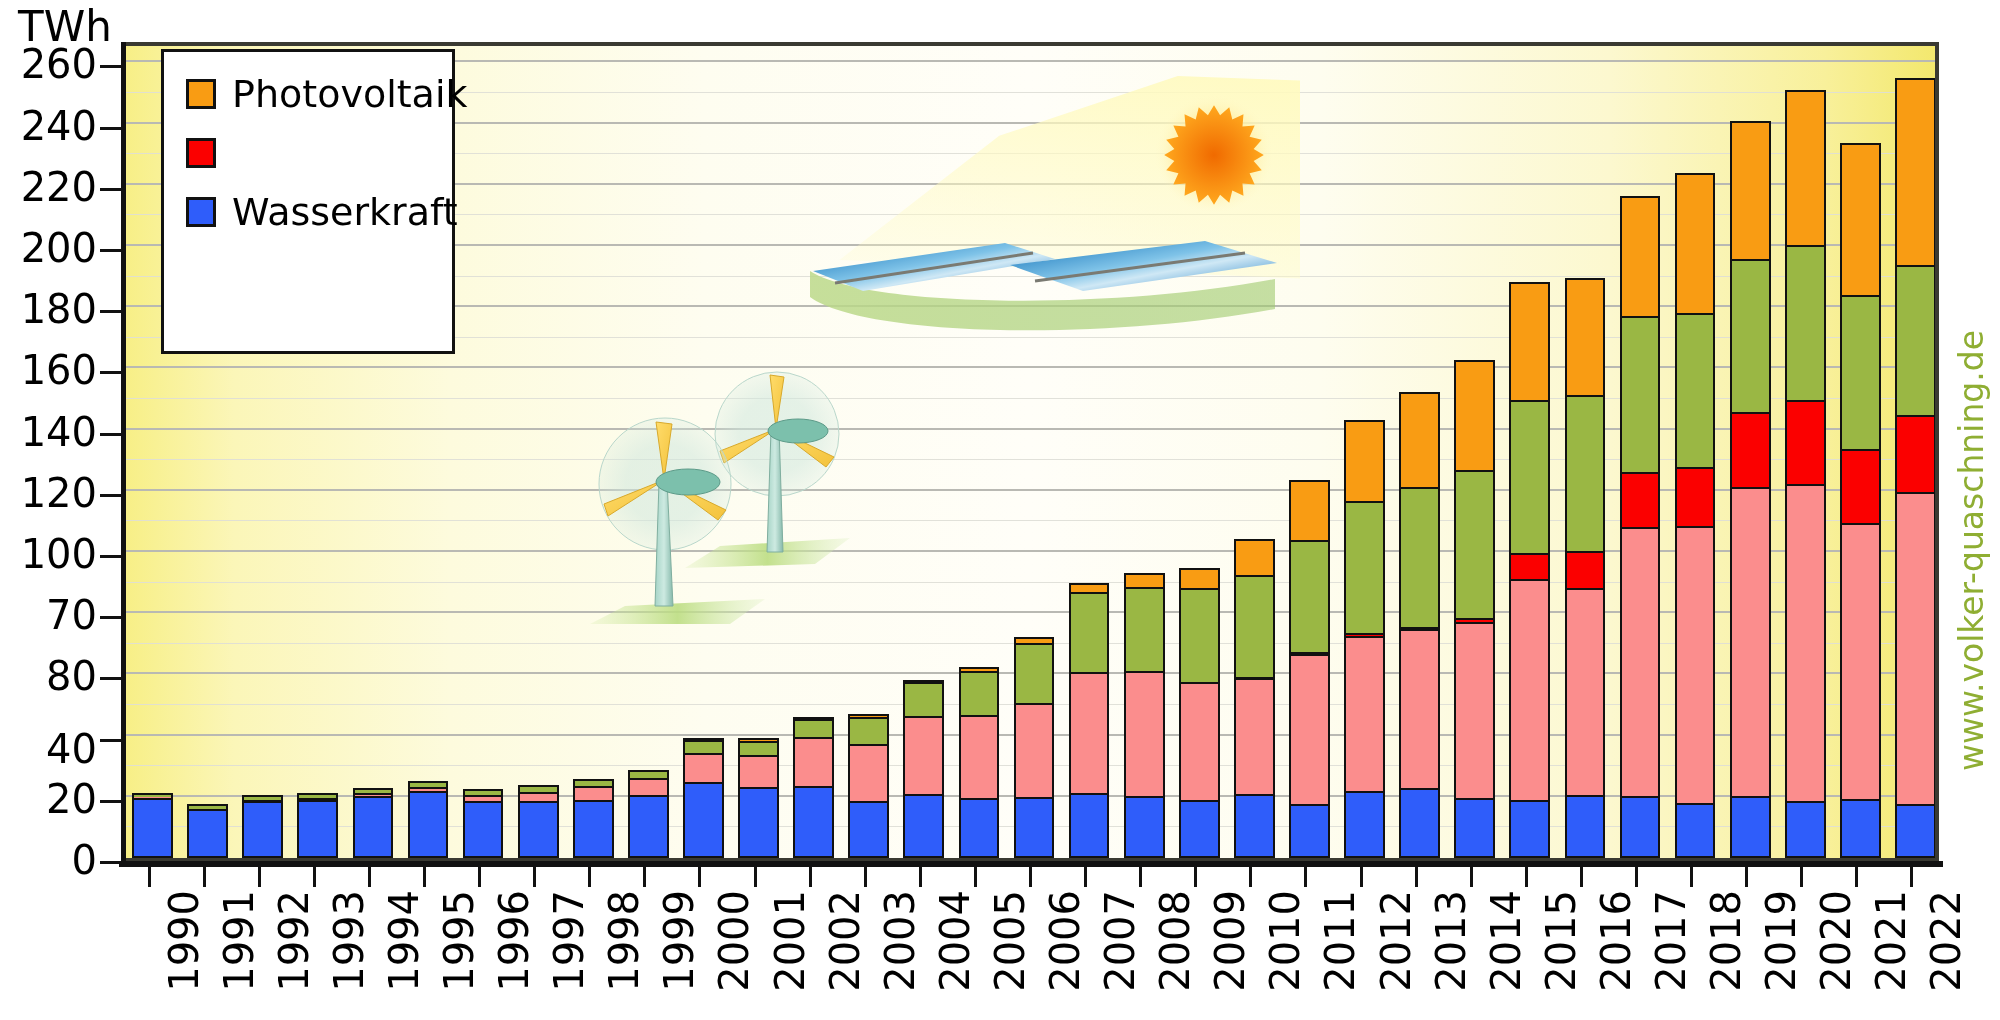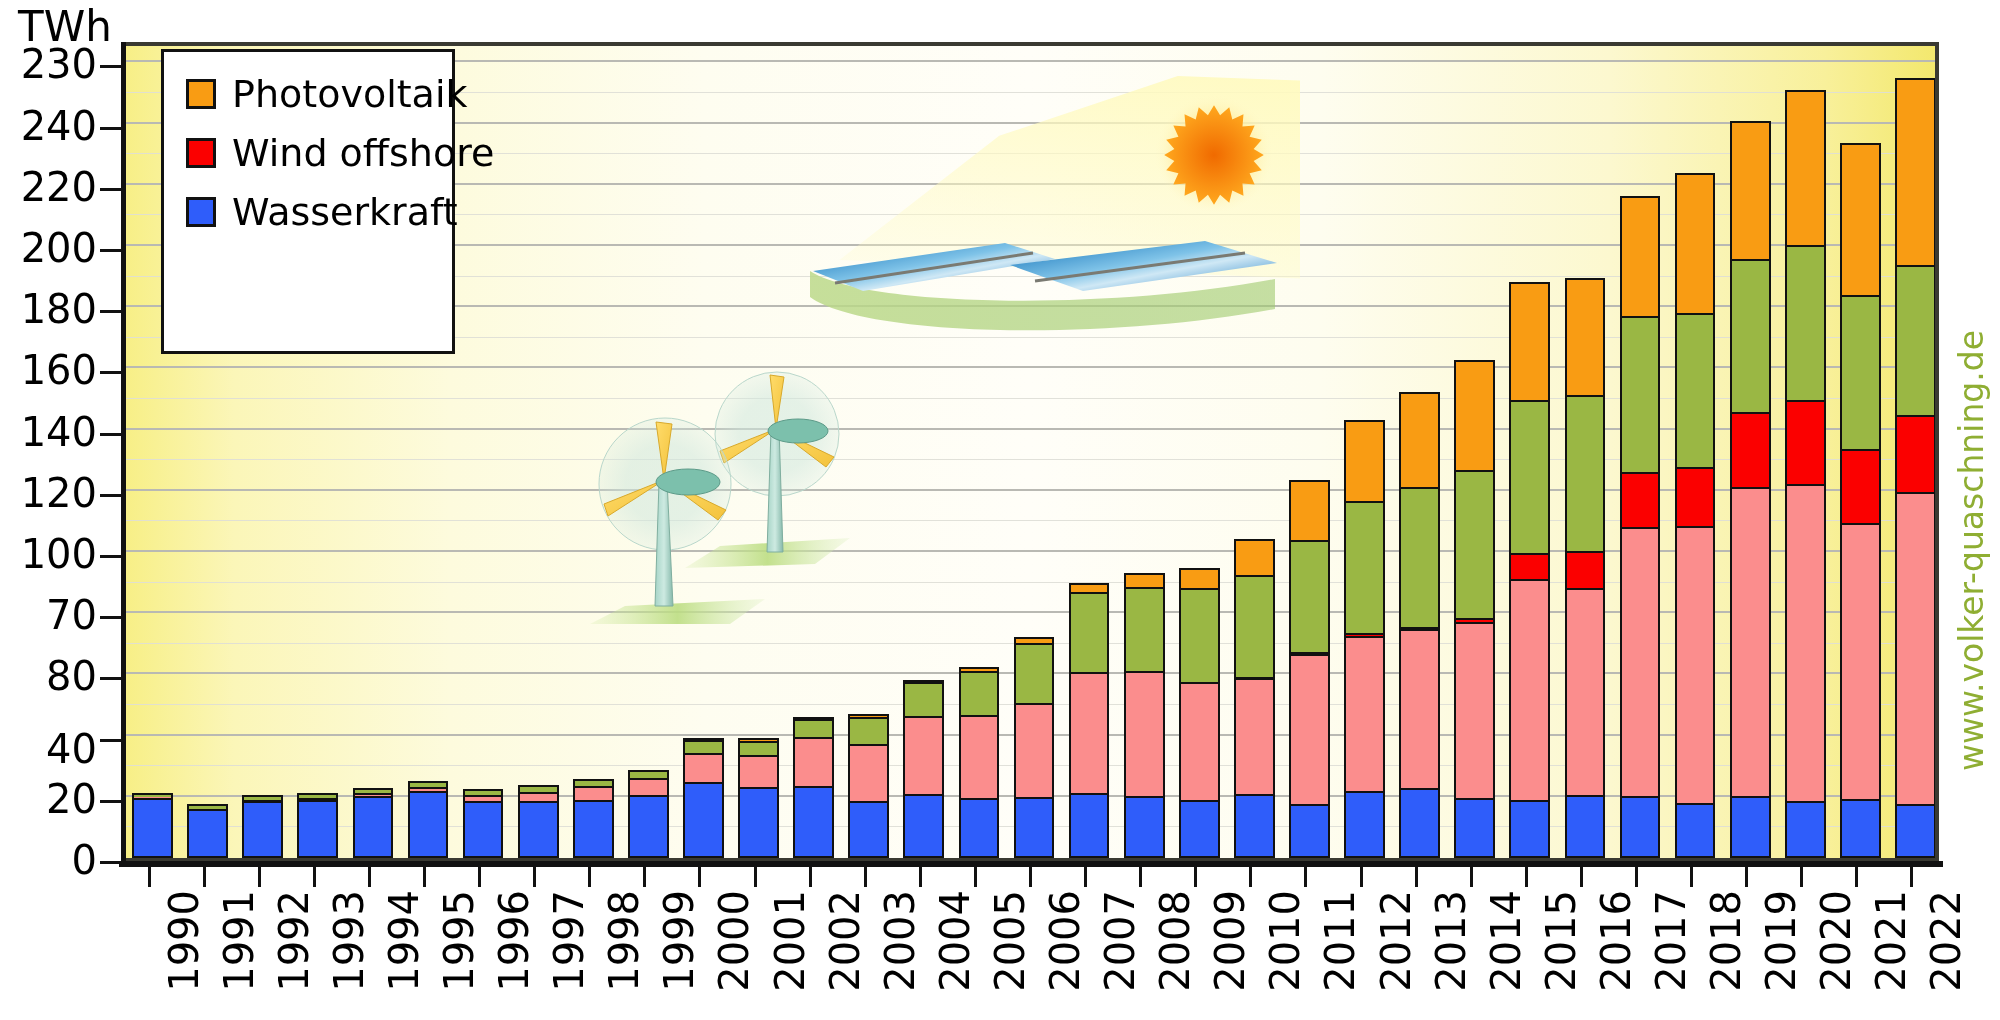--- a/index.html
+++ b/index.html
@@ -431,21 +431,21 @@
       <div class="ylabel" style="top: 350.448px;">160</div>
       <div class="ytick" style="top: 310.254px;"></div>
       <div class="ylabel" style="top: 289.254px;">180</div>
       <div class="ytick" style="top: 249.06px;"></div>
       <div class="ylabel" style="top: 228.06px;">200</div>
       <div class="ytick" style="top: 187.866px;"></div>
       <div class="ylabel" style="top: 166.866px;">220</div>
       <div class="ytick" style="top: 126.672px;"></div>
       <div class="ylabel" style="top: 105.672px;">240</div>
       <div class="ytick" style="top: 65.4776px;"></div>
-      <div class="ylabel" style="top: 44.4776px;">230</div>
+      <div class="ylabel" style="top: 44.4776px;">260</div>
     </div>
 
   <div id="x-axis-line"></div>
   <div id="x-axis">
       <div class="xtick" style="left: 147.545px;"></div>
       <div class="xlabel" style="left: 163.545px;">1990</div>
       <div class="xtick" style="left: 202.636px;"></div>
       <div class="xlabel" style="left: 218.636px;">1991</div>
       <div class="xtick" style="left: 257.727px;"></div>
       <div class="xlabel" style="left: 273.727px;">1992</div>
@@ -511,21 +511,20 @@
       <div class="xlabel" style="left: 1926.45px;">2022</div>
     </div>
 
   <div id="legend">
       <div class="legend-row">
         <span class="legend-swatch" style="background: rgb(249, 156, 19);"></span>
         <span class="legend-text">Photovoltaik</span>
       </div>
       <div class="legend-row">
         <span class="legend-swatch" style="background: rgb(251, 0, 0);"></span>
-        <span class="legend-text">Wind offshore</span>
       </div>
       <div class="legend-row">
         <span class="legend-swatch" style="background: rgb(47, 93, 250);"></span>
         <span class="legend-text">Wasserkraft</span>
       </div>
     </div>
 
   <div id="watermark">www.volker-quaschning.de</div>
 </div>
 

